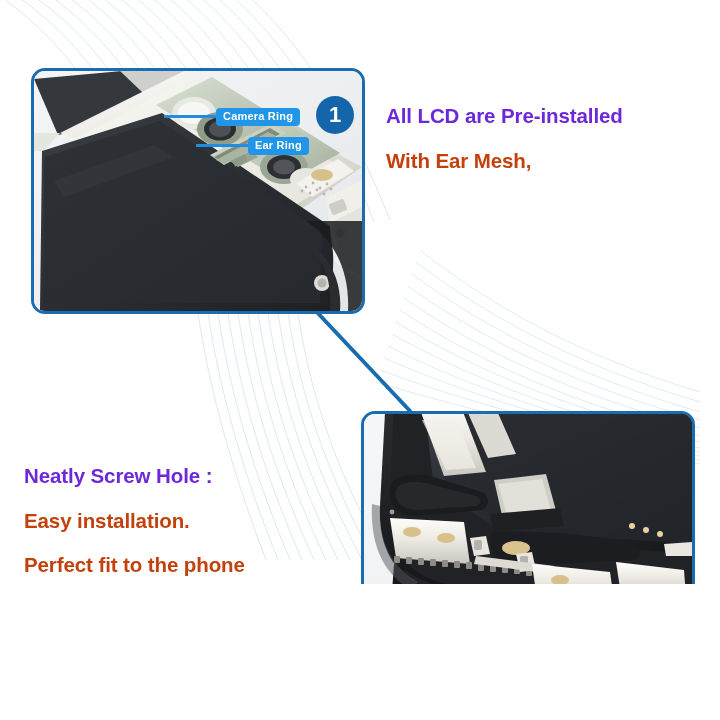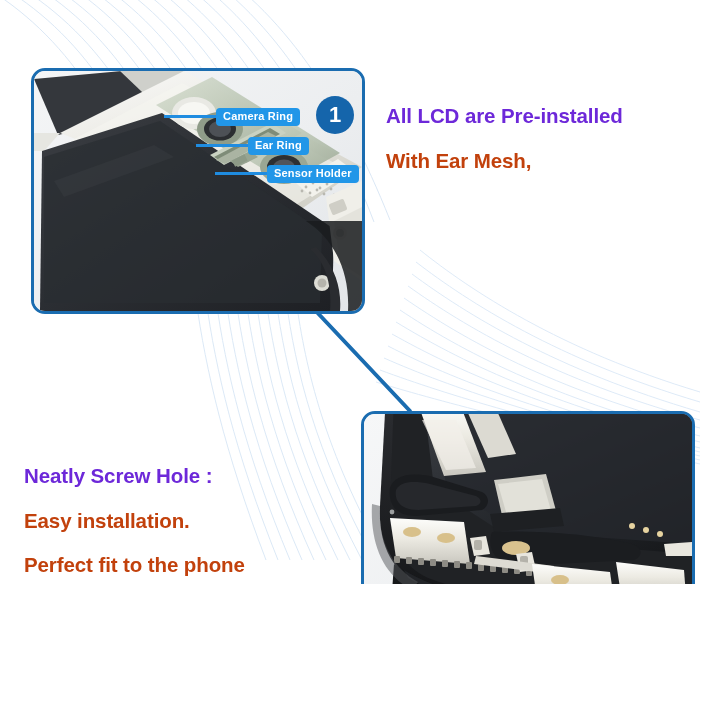--- a/index.html
+++ b/index.html
@@ -304,24 +304,20 @@
   </div>
 
   <div class="callout" id="callout-camera-ring">
     <span class="leader"></span>
     <span class="chip">Camera Ring</span>
   </div>
   <div class="callout" id="callout-ear-mesh">
     <span class="leader"></span>
     <span class="chip">Ear Ring</span>
   </div>
-  <div class="callout" id="callout-sensor-holder">
-    <span class="leader"></span>
-    <span class="chip">Sensor Holder</span>
-  </div>
 
   <div class="step-badge" id="step-badge-1">1</div>
 
   <div class="text-block" id="text-block-top">
     <p class="headline">All LCD are Pre-installed</p>
     <p class="subline">With Ear Mesh,</p>
   </div>
 
   <div class="text-block" id="text-block-bottom">
     <p class="headline">Neatly Screw Hole :</p>

